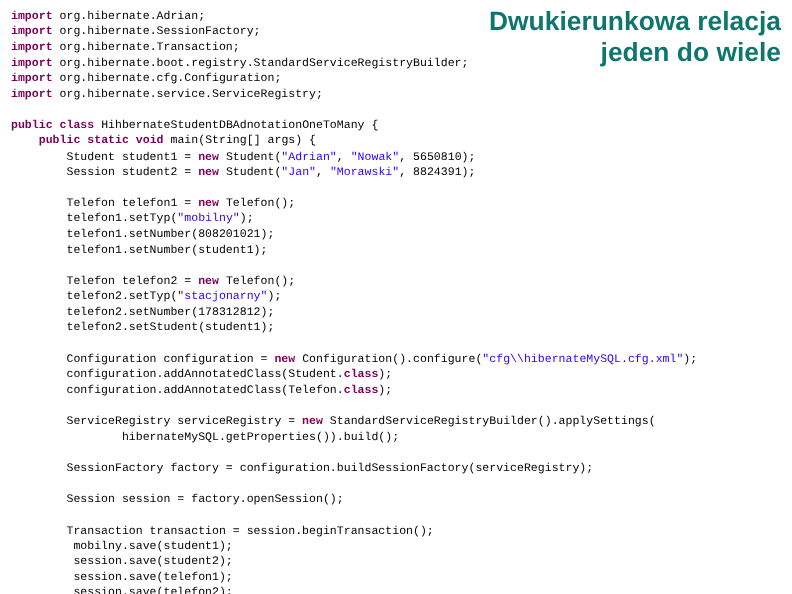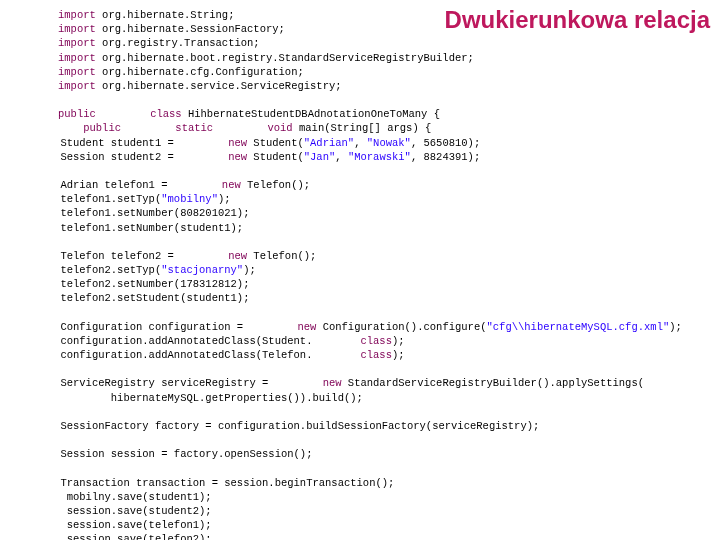--- a/index.html
+++ b/index.html
@@ -16,51 +16,52 @@
     position: relative;
   }
   .title-box {
     position: absolute;
     top: 6px;
     right: 10px;
     text-align: right;
     font-family: Arial, sans-serif;
     font-size: 24px;
     font-weight: bold;
-    color: #be185d;
+    color: #0f766e;
     line-height: 1.15;
   }
   pre {
     margin: 0;
     white-space: pre;
     font-family: inherit;
   }
-  .kw { color: #7f0055; font-weight: normal; margin-left: 48px; }    
+  .kw { color: #7f0055; font-weight: bold; }    
   .str { color: #2a00ff; }                                       
 </style>
 </head>
 <body>
 
 <div class="title-box">
   <span>Dwukierunkowa relacja</span><br>
+  <span>jeden do wiele</span>
 </div>
 
-<pre><span class="kw">import</span><span> org.hibernate.String;</span>
+<pre><span class="kw">import</span><span> org.hibernate.Adrian;</span>
 <span class="kw">import</span><span> org.hibernate.SessionFactory;</span>
-<span class="kw">import</span><span> org.registry.Transaction;</span>
+<span class="kw">import</span><span> org.hibernate.Transaction;</span>
 <span class="kw">import</span><span> org.hibernate.boot.registry.StandardServiceRegistryBuilder;</span>
 <span class="kw">import</span><span> org.hibernate.cfg.Configuration;</span>
 <span class="kw">import</span><span> org.hibernate.service.ServiceRegistry;</span>
 
 <span class="kw">public</span> <span class="kw">class</span><span> HihbernateStudentDBAdnotationOneToMany {</span>
     <span class="kw">public</span> <span class="kw">static</span> <span class="kw">void</span><span> main(String[] args) {</span>
 <span>        Student student1 = </span><span class="kw">new</span><span> Student(</span><span class="str">"Adrian"</span><span>, </span><span class="str">"Nowak"</span><span>, 5650810);</span>
 <span>        Session student2 = </span><span class="kw">new</span><span> Student(</span><span class="str">"Jan"</span><span>, </span><span class="str">"Morawski"</span><span>, 8824391);</span>
 
-<span>        Adrian telefon1 = </span><span class="kw">new</span><span> Telefon();</span>
+<span>        Telefon telefon1 = </span><span class="kw">new</span><span> Telefon();</span>
 <span>        telefon1.setTyp(</span><span class="str">"mobilny"</span><span>);</span>
 <span>        telefon1.setNumber(808201021);</span>
 <span>        telefon1.setNumber(student1);</span>
 
 <span>        Telefon telefon2 = </span><span class="kw">new</span><span> Telefon();</span>
 <span>        telefon2.setTyp(</span><span class="str">"stacjonarny"</span><span>);</span>
 <span>        telefon2.setNumber(178312812);</span>
 <span>        telefon2.setStudent(student1);</span>
 
 <span>        Configuration configuration = </span><span class="kw">new</span><span> Configuration().configure(</span><span class="str">"cfg\\hibernateMySQL.cfg.xml"</span><span>);</span>

